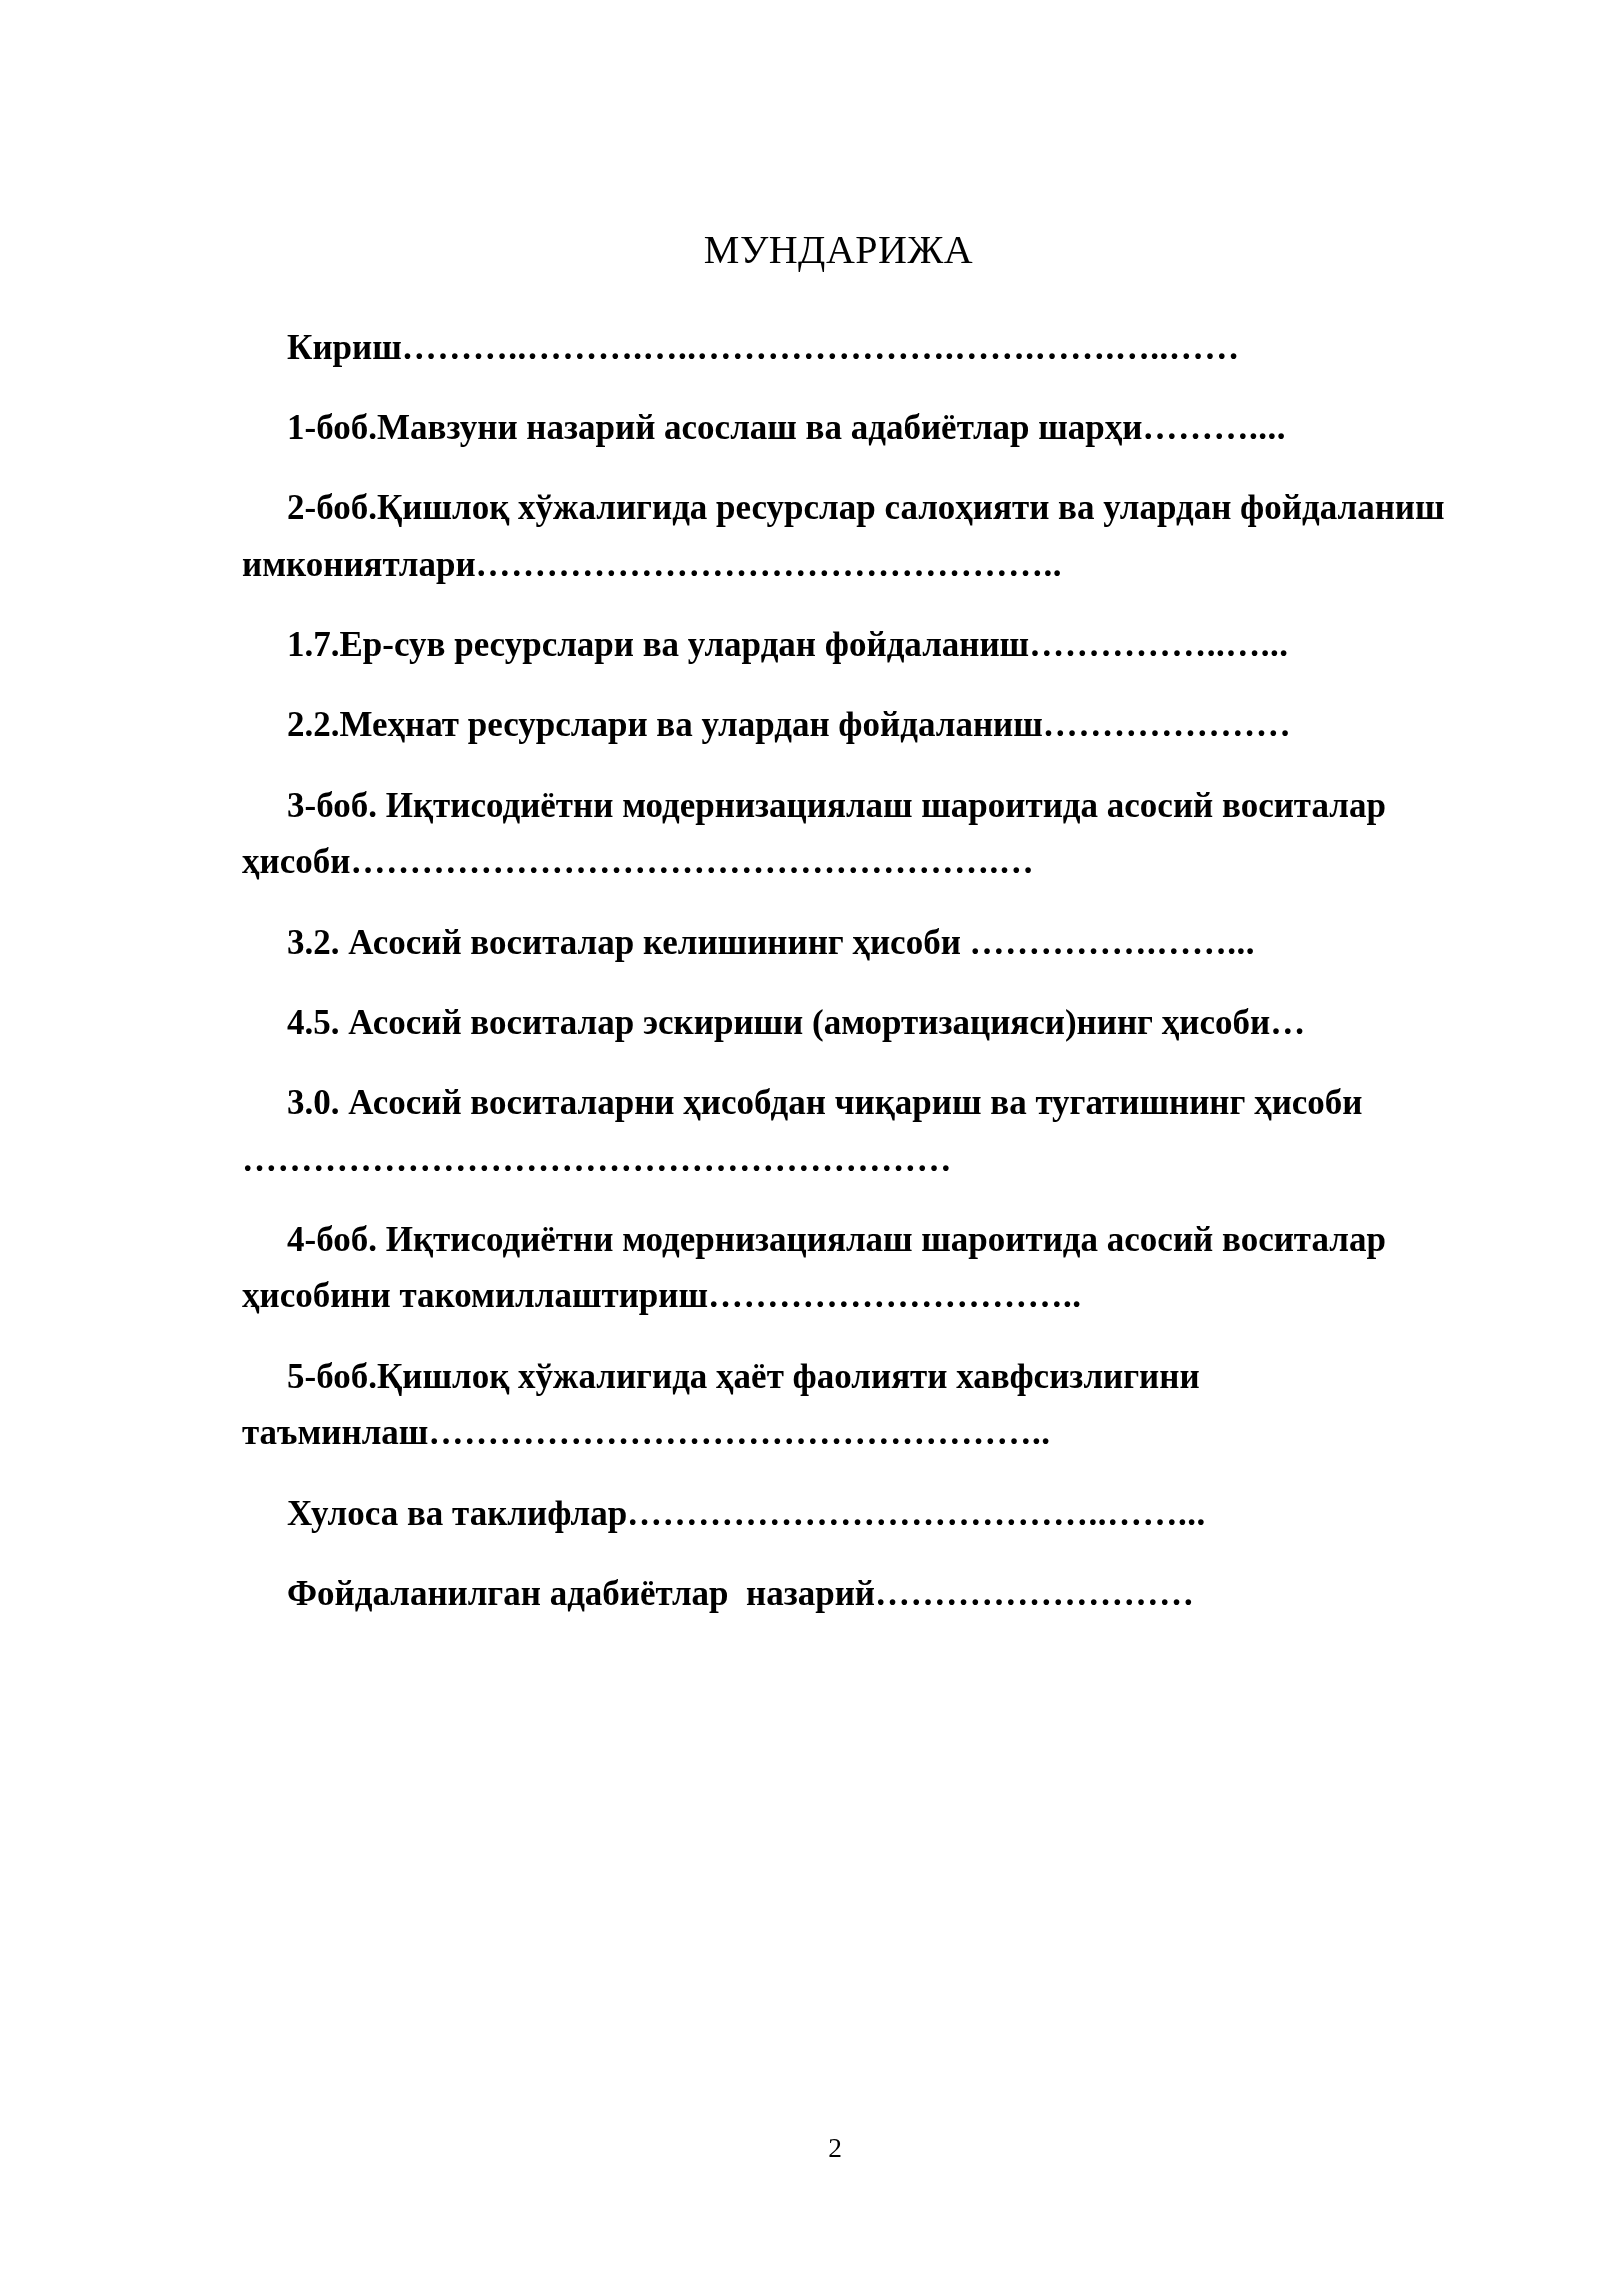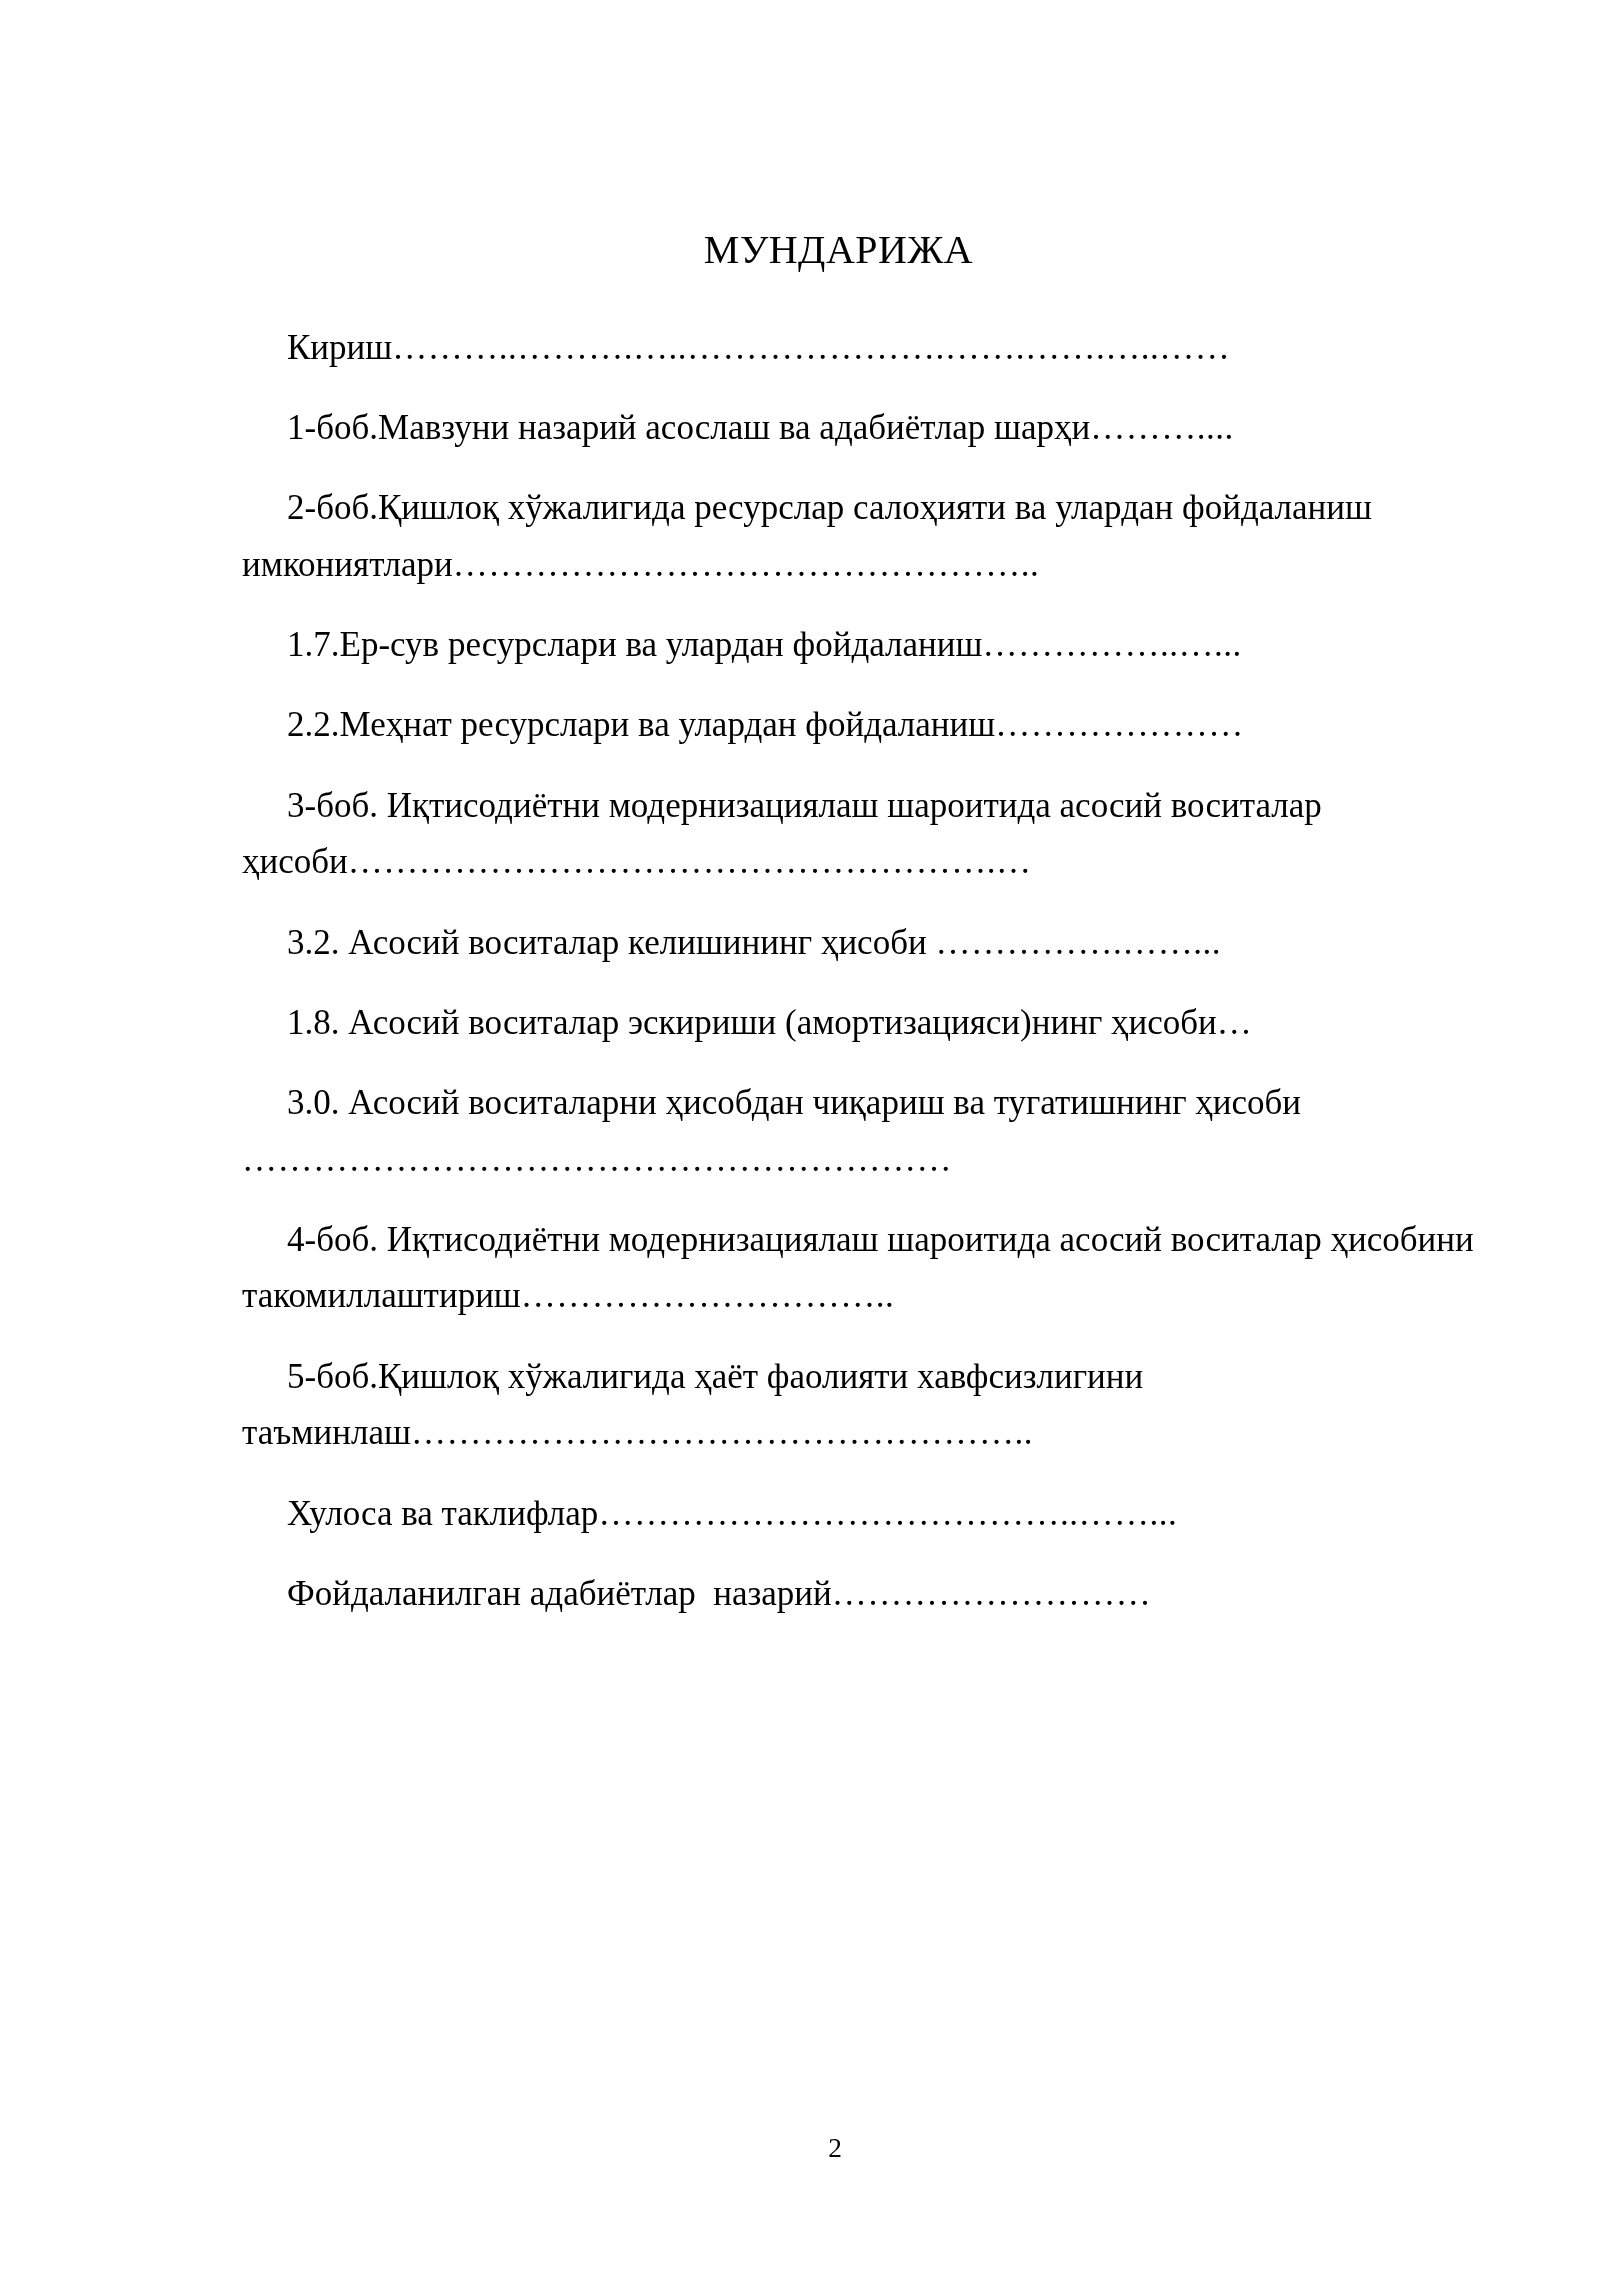--- a/index.html
+++ b/index.html
@@ -51,20 +51,21 @@
     font-size: 35px;
     line-height: 1.62;
     margin: 0 0 23.5px 0;
     text-align: left;
     white-space: pre-wrap;
     word-break: normal;
   }
 
   .toc-entry.indent {
     text-indent: 45px;
+    font-weight: bold;
   }
 
   .toc-entry.gap-before {
   }
 
   .entry-text { }
 
   .leader {
     letter-spacing: 0.5px;
   }
@@ -90,21 +91,21 @@
     <h1 class="doc-title">МУНДАРИЖА</h1>
 
     <div class="toc">
         <p class="toc-entry indent"><span class="entry-text">Кириш</span><span class="leader">………..……….…..………………….…….…….…..……</span></p>
         <p class="toc-entry indent"><span class="entry-text">1-боб.Мавзуни назарий асослаш ва адабиётлар шарҳи</span><span class="leader">………....</span></p>
         <p class="toc-entry indent"><span class="entry-text">2-боб.Қишлоқ хўжалигида ресурслар салоҳияти ва улардан фойдаланиш имкониятлари</span><span class="leader">…………………………………………..</span></p>
         <p class="toc-entry indent"><span class="entry-text">1.7.Ер-сув ресурслари ва улардан фойдаланиш</span><span class="leader">……………..…...</span></p>
         <p class="toc-entry indent"><span class="entry-text">2.2.Меҳнат ресурслари ва улардан фойдаланиш</span><span class="leader">…………………</span></p>
         <p class="toc-entry indent"><span class="entry-text">3-боб. Иқтисодиётни модернизациялаш шароитида асосий воситалар ҳисоби</span><span class="leader">……………………………………………….…</span></p>
         <p class="toc-entry indent gap-before"><span class="entry-text">3.2. Асосий воситалар келишининг ҳисоби </span><span class="leader">…………….……...</span></p>
-        <p class="toc-entry indent gap-before"><span class="entry-text">1.8. Асосий воситалар эскириши (амортизацияси)нинг ҳисоби</span><span class="leader">…</span></p>
+        <p class="toc-entry indent gap-before"><span class="entry-text">4.5. Асосий воситалар эскириши (амортизацияси)нинг ҳисоби</span><span class="leader">…</span></p>
         <p class="toc-entry indent gap-before"><span class="entry-text">3.0. Асосий воситаларни ҳисобдан чиқариш ва тугатишнинг ҳисоби </span><span class="leader">……………………………………………………</span></p>
         <p class="toc-entry indent"><span class="entry-text">4-боб. Иқтисодиётни модернизациялаш шароитида асосий воситалар ҳисобини такомиллаштириш</span><span class="leader">…………………………..</span></p>
         <p class="toc-entry indent"><span class="entry-text">5-боб.Қишлоқ хўжалигида ҳаёт фаолияти хавфсизлигини таъминлаш</span><span class="leader">……………………………………………..</span></p>
         <p class="toc-entry indent"><span class="entry-text">Хулоса ва таклифлар</span><span class="leader">…………………………………..……...</span></p>
         <p class="toc-entry indent"><span class="entry-text">Фойдаланилган адабиётлар  назарий</span><span class="leader">………………………</span></p>
       </div>
 
   </div>
 
   <div class="page-number">

